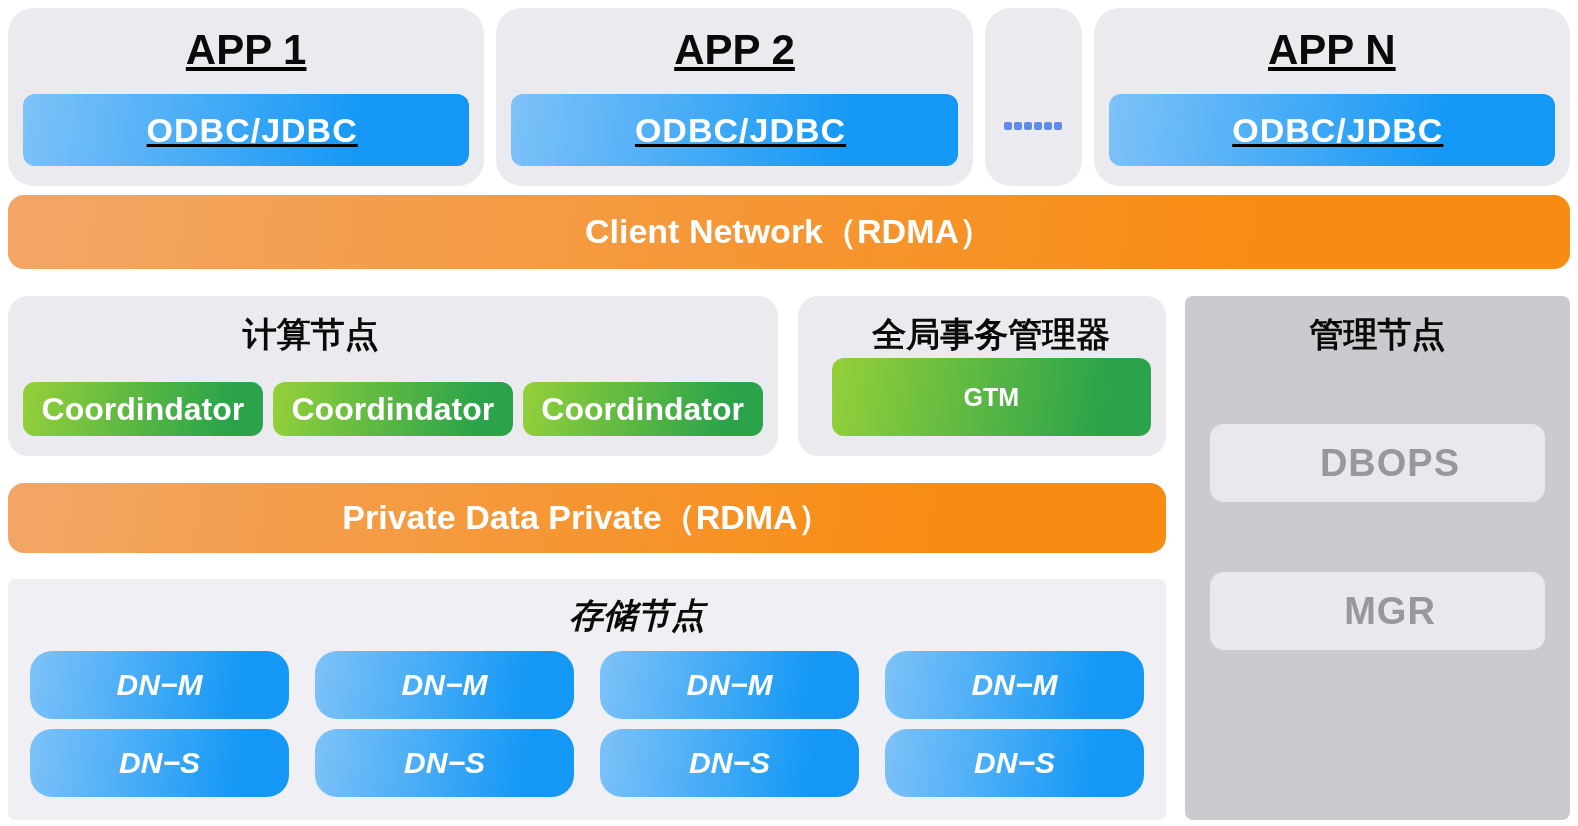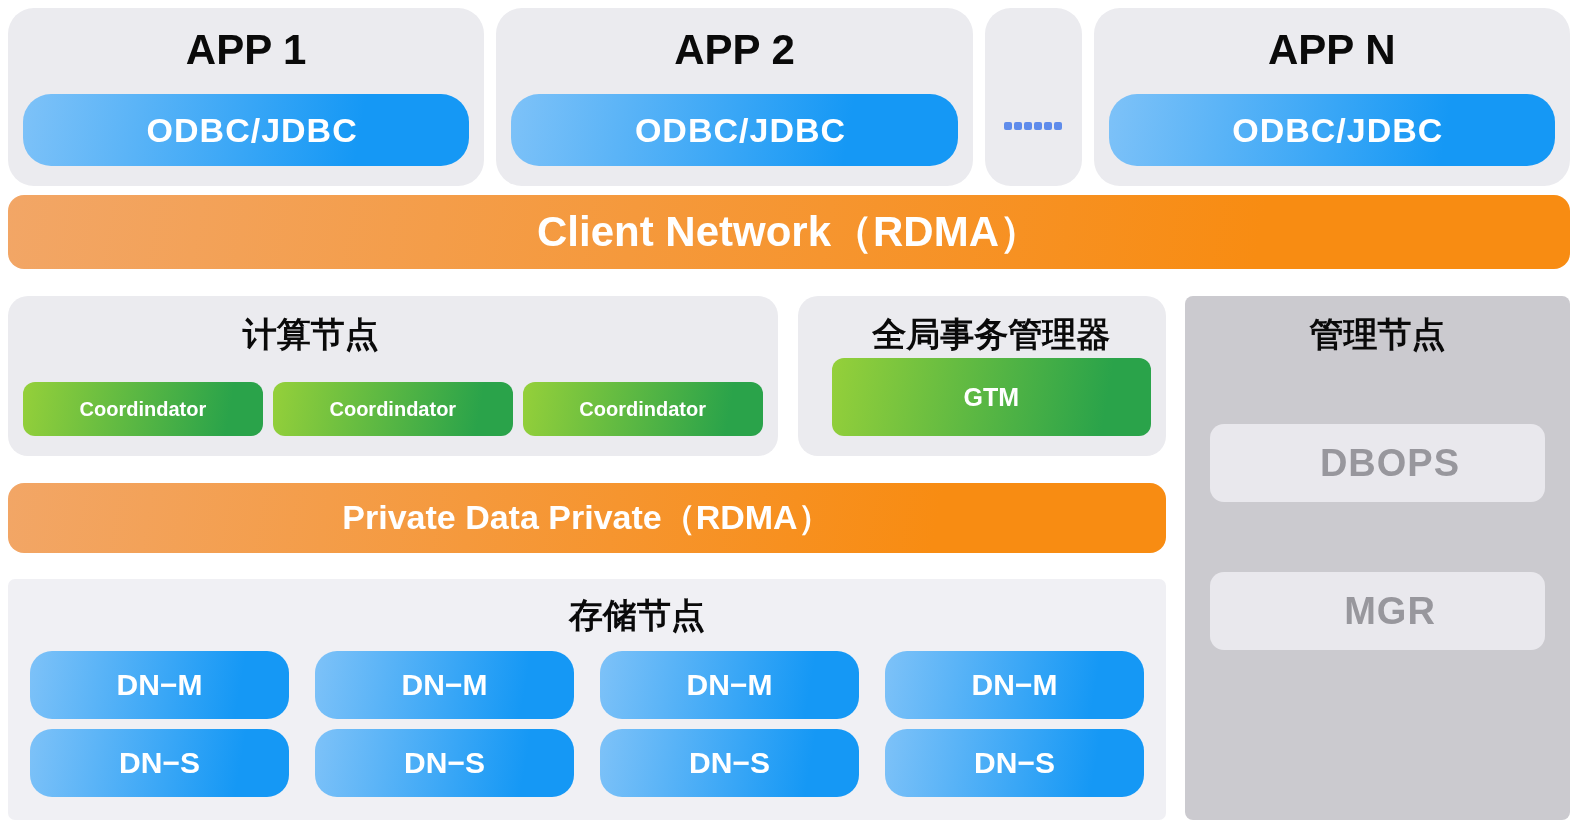--- a/index.html
+++ b/index.html
@@ -9,64 +9,64 @@
     --orange-from:#f2a666; --orange-to:#f88c12;
     --green-from:#95d03a; --green-to:#2aa34a;
     --dot:#5f8ceb; --title:#0a0a0a;
   }
   *{box-sizing:border-box;margin:0;padding:0;}
   html,body{width:1578px;height:826px;background:#ffffff;overflow:hidden;
     font-family:"Liberation Sans","DejaVu Sans",sans-serif;}
   .page{width:1578px;height:826px;padding:8px;}
 
   
-  .apps-row{display:flex;gap:12px;height:178px;margin-bottom:9px;}
+  .apps-row{display:flex;gap:12px;height:178px;margin-bottom:9px;text-decoration:underline;}
   .app-card{flex:1;background:var(--card-bg);border-radius:26px;
     display:flex;flex-direction:column;justify-content:space-between;
     padding:18px 15px 20px;}
   .app-title{font-size:42px;font-weight:700;color:var(--title);text-align:center;}
-  .pill-blue{height:72px;border-radius:28px;
+  .pill-blue{height:72px;border-radius:12px;
     background:linear-gradient(100deg,var(--blue-from) 0%,var(--blue-to) 75%);
     display:flex;align-items:center;justify-content:center;
     color:#ffffff;font-size:34px;font-weight:700;letter-spacing:1px;padding-left:12px;}
   .dots-card{width:97px;background:var(--card-bg);border-radius:26px;position:relative;}
   .dots{position:absolute;top:114px;left:0;right:0;display:flex;
     justify-content:center;gap:2px;}
   .dot{width:8px;height:8px;border-radius:2px;background:var(--dot);}
 
   
   .net-bar{height:74px;border-radius:16px;
     background:linear-gradient(100deg,var(--orange-from) 0%,var(--orange-to) 80%);
     display:flex;align-items:center;justify-content:center;
-    color:#ffffff;font-size:42px;font-weight:700;}
+    color:#ffffff;font-size:34px;font-weight:700;}
   .client-bar{margin-bottom:27px;}
 
   
   .lower{display:flex;gap:19px;height:524px;}
   .left-col{flex:1;display:flex;flex-direction:column;}
   .mid-row{display:flex;gap:20px;height:160px;margin-bottom:27px;}
   .panel{background:var(--card-bg);border-radius:20px;
     display:flex;flex-direction:column;justify-content:space-between;
     padding:16px 15px 20px;}
   .compute-panel{flex:792;}
   .gtm-panel{flex:342;padding-left:34px;}
   .panel-title{font-size:34px;font-weight:700;color:var(--title);
     text-align:right;align-self:center;}
   .compute-title{transform:translateX(-82px);}
   .btn-row{display:flex;gap:10px;height:54px;}
   .pill-green{flex:1;border-radius:12px;
     background:linear-gradient(100deg,var(--green-from) 0%,var(--green-to) 85%);
     display:flex;align-items:center;justify-content:center;
-    color:#ffffff;font-size:20px;font-weight:700;}
+    color:#ffffff;font-size:32px;font-weight:700;}
   .gtm-btn{height:54px;font-size:25px;}
 
   .private-bar{height:70px;margin-bottom:26px;font-size:34px;}
 
   .storage-panel{flex:1;background:var(--storage-bg);border-radius:7px;
-    display:flex;flex-direction:column;padding:14px 22px 20px;}
+    display:flex;flex-direction:column;padding:14px 22px 20px;font-style:italic;}
   .storage-title{transform:translateX(50px);}
   .dn-row{display:flex;gap:26px;height:68px;margin-top:12px;}
   .dn-row + .dn-row{margin-top:10px;}
   .pill-dn{flex:1;border-radius:22px;
     background:linear-gradient(100deg,var(--blue-from) 0%,var(--blue-to) 80%);
     display:flex;align-items:center;justify-content:center;
     color:#ffffff;font-size:30px;font-weight:700;}
 
   .mgmt-panel{width:385px;background:var(--mgmt-bg);border-radius:8px;
     padding:16px 25px;display:flex;flex-direction:column;}

